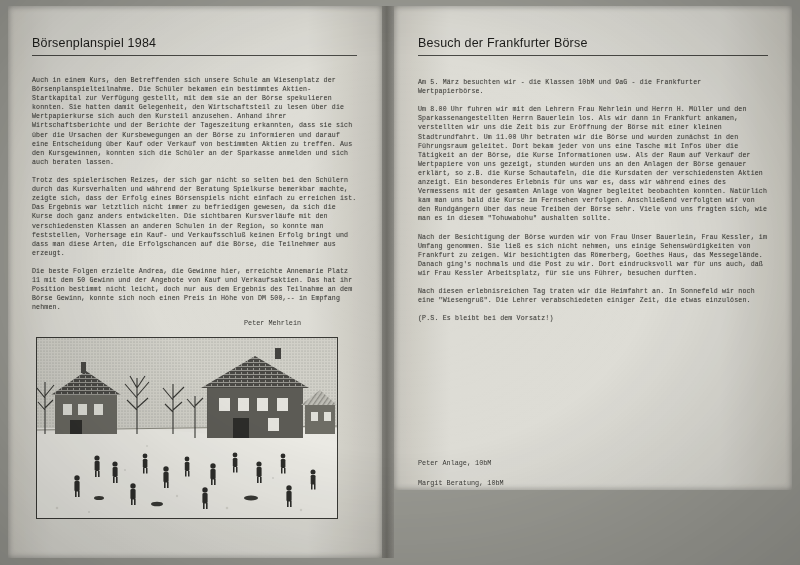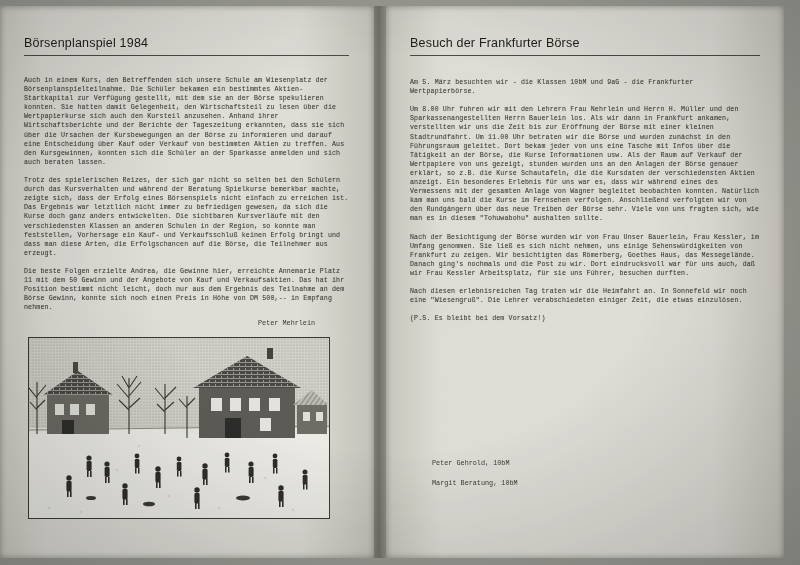--- a/index.html
+++ b/index.html
@@ -29,42 +29,42 @@
     inset: 0;
     pointer-events: none;
     background:
       radial-gradient(ellipse at 50% 45%, rgba(255,255,255,0.10) 0%, rgba(0,0,0,0.0) 45%, rgba(0,0,0,0.22) 100%);
     mix-blend-mode: multiply;
     opacity: .85;
   }
 
   .spread {
     position: absolute;
-    left: 0;
+    left: 8px;
     top: 6px;
     width: 784px;
     height: 552px;
     display: flex;
     filter: contrast(1.02);
   }
 
   .page {
     position: relative;
     background: #d7d6cf;
     box-shadow: 0 0 6px rgba(0,0,0,.35) inset;
   }
   .page.left {
     width: 374px;
     height: 552px;
     background:
       linear-gradient(90deg, #cfcdc5 0%, #dbdad3 12%, #dcdbd4 80%, #c2c0b8 100%);
   }
   .page.right {
     width: 398px;
-    height: 552px;
+    height: 484px;
     margin-left: 12px;
     background:
       linear-gradient(90deg, #c6c4bc 0%, #dbdad3 14%, #dcdbd4 82%, #cbc9c1 100%);
   }
   
   .gutter {
     position: absolute;
     left: 374px;
     top: 0;
     width: 12px;
@@ -104,21 +104,20 @@
   }
   .sig {
     position: absolute;
     font-family: "Liberation Mono", monospace;
     font-size: 6.8px;
     line-height: 11px;
     color: #2b2b28;
     white-space: pre-wrap;
     opacity: .9;
     filter: blur(.25px);
-    margin-left: 22px;
   }
 
   
   .illus {
     position: absolute;
     border: 1px solid #3a3a36;
     background: #b9b8b1;
     overflow: hidden;
   }
   .illus svg { display: block; }
@@ -320,18 +319,18 @@
       <div class="tw blurry" style="left:24px; top:72px; width:350px;">Am 5. März besuchten wir - die Klassen 10bM und 9aG - die Frankfurter Wertpapierbörse.
 
 Um 8.00 Uhr fuhren wir mit den Lehrern Frau Nehrlein und Herrn H. Müller und den Sparkassenangestellten Herrn Bauerlein los. Als wir dann in Frankfurt ankamen, verstellten wir uns die Zeit bis zur Eröffnung der Börse mit einer kleinen Stadtrundfahrt. Um 11.00 Uhr betraten wir die Börse und wurden zunächst in den Führungsraum geleitet. Dort bekam jeder von uns eine Tasche mit Infos über die Tätigkeit an der Börse, die Kurse Informationen usw. Als der Raum auf Verkauf der Wertpapiere von uns gezeigt, stunden wurden uns an den Anlagen der Börse genauer erklärt, so z.B. die Kurse Schautafeln, die die Kursdaten der verschiedensten Aktien anzeigt. Ein besonderes Erlebnis für uns war es, dass wir während eines des Vermessens mit der gesamten Anlage von Wagner begleitet beobachten konnten. Natürlich kam man uns bald die Kurse im Fernsehen verfolgen. Anschließend verfolgten wir von den Rundgängern über das neue Treiben der Börse sehr. Viele von uns fragten sich, wie man es in diesem "Tohuwabohu" aushalten sollte.
 
 Nach der Besichtigung der Börse wurden wir von Frau Unser Bauerlein, Frau Kessler, im Umfang genommen. Sie ließ es sich nicht nehmen, uns einige Sehenswürdigkeiten von Frankfurt zu zeigen. Wir besichtigten das Römerberg, Goethes Haus, das Messegelände. Danach ging's nochmals und die Post zu wir. Dort eindrucksvoll war für uns auch, daß wir Frau Kessler Arbeitsplatz, für sie uns Führer, besuchen durften.
 
 Nach diesen erlebnisreichen Tag traten wir die Heimfahrt an. In Sonnefeld wir noch eine "Wiesengruß". Die Lehrer verabschiedeten einiger Zeit, die etwas einzulösen.
 
 (P.S. Es bleibt bei dem Vorsatz!)</div>
 
-      <div class="sig" style="left:24px; top:452px;">Peter Gehrold, 10bM</div>
+      <div class="sig" style="left:24px; top:452px;">Peter Anlage, 10bM</div>
       <div class="sig" style="left:24px; top:472px;">Margit Beratung, 10bM</div>
     </div>
 
   </div>
 </div>
 
 </body></html>

